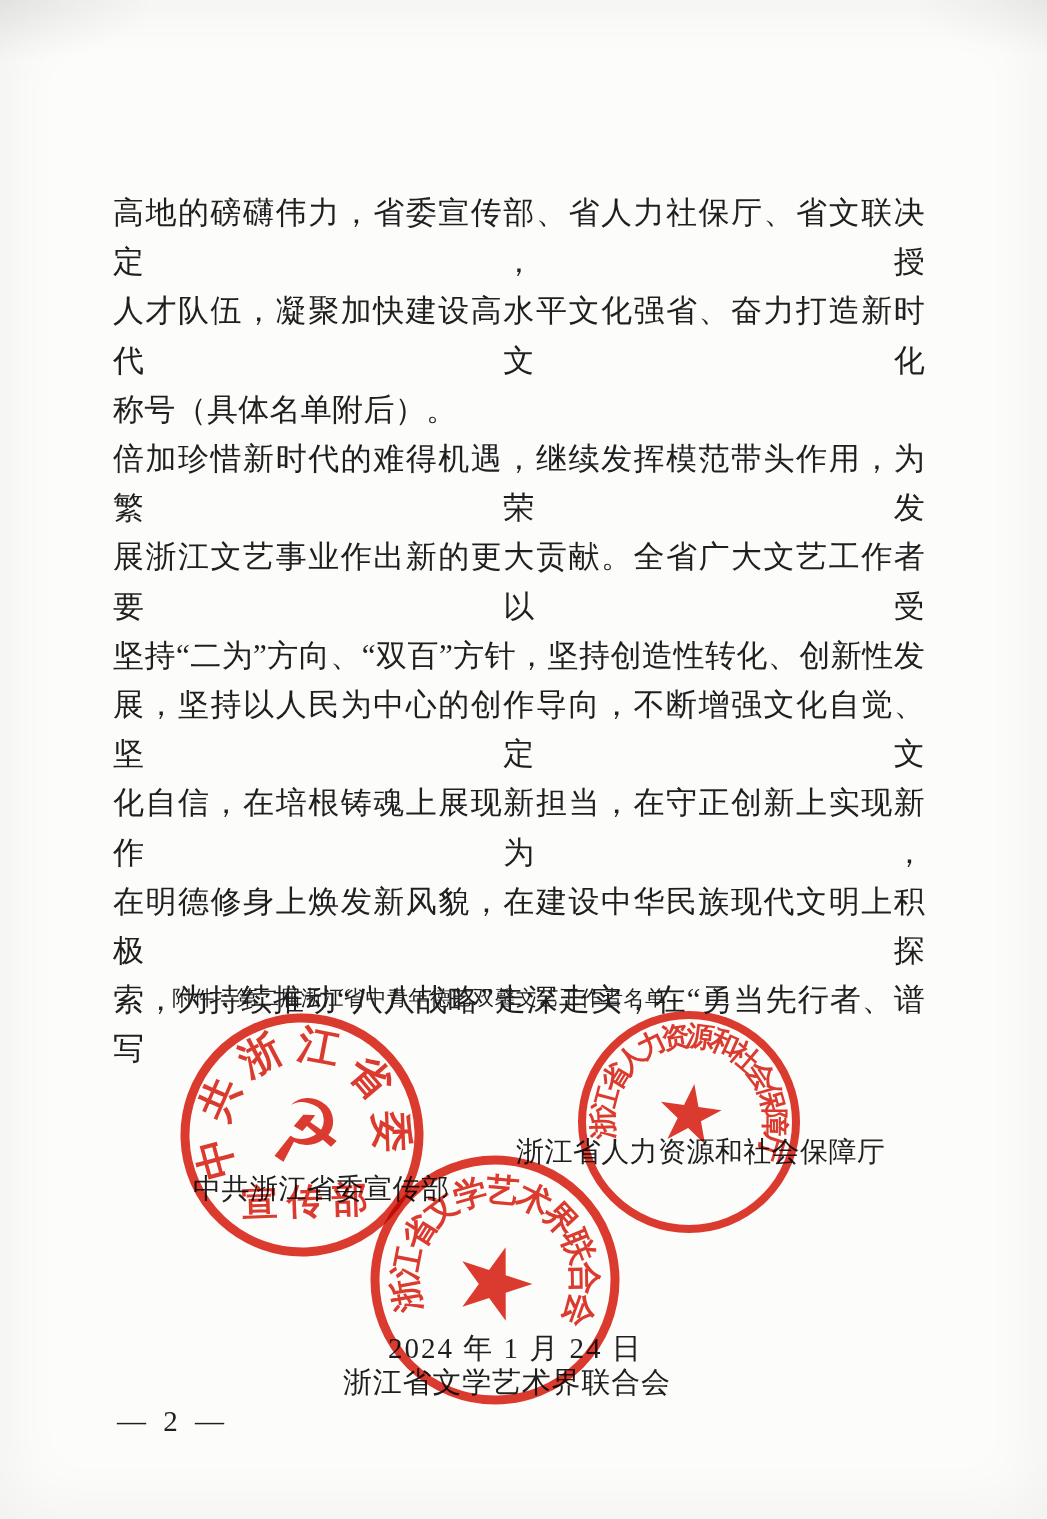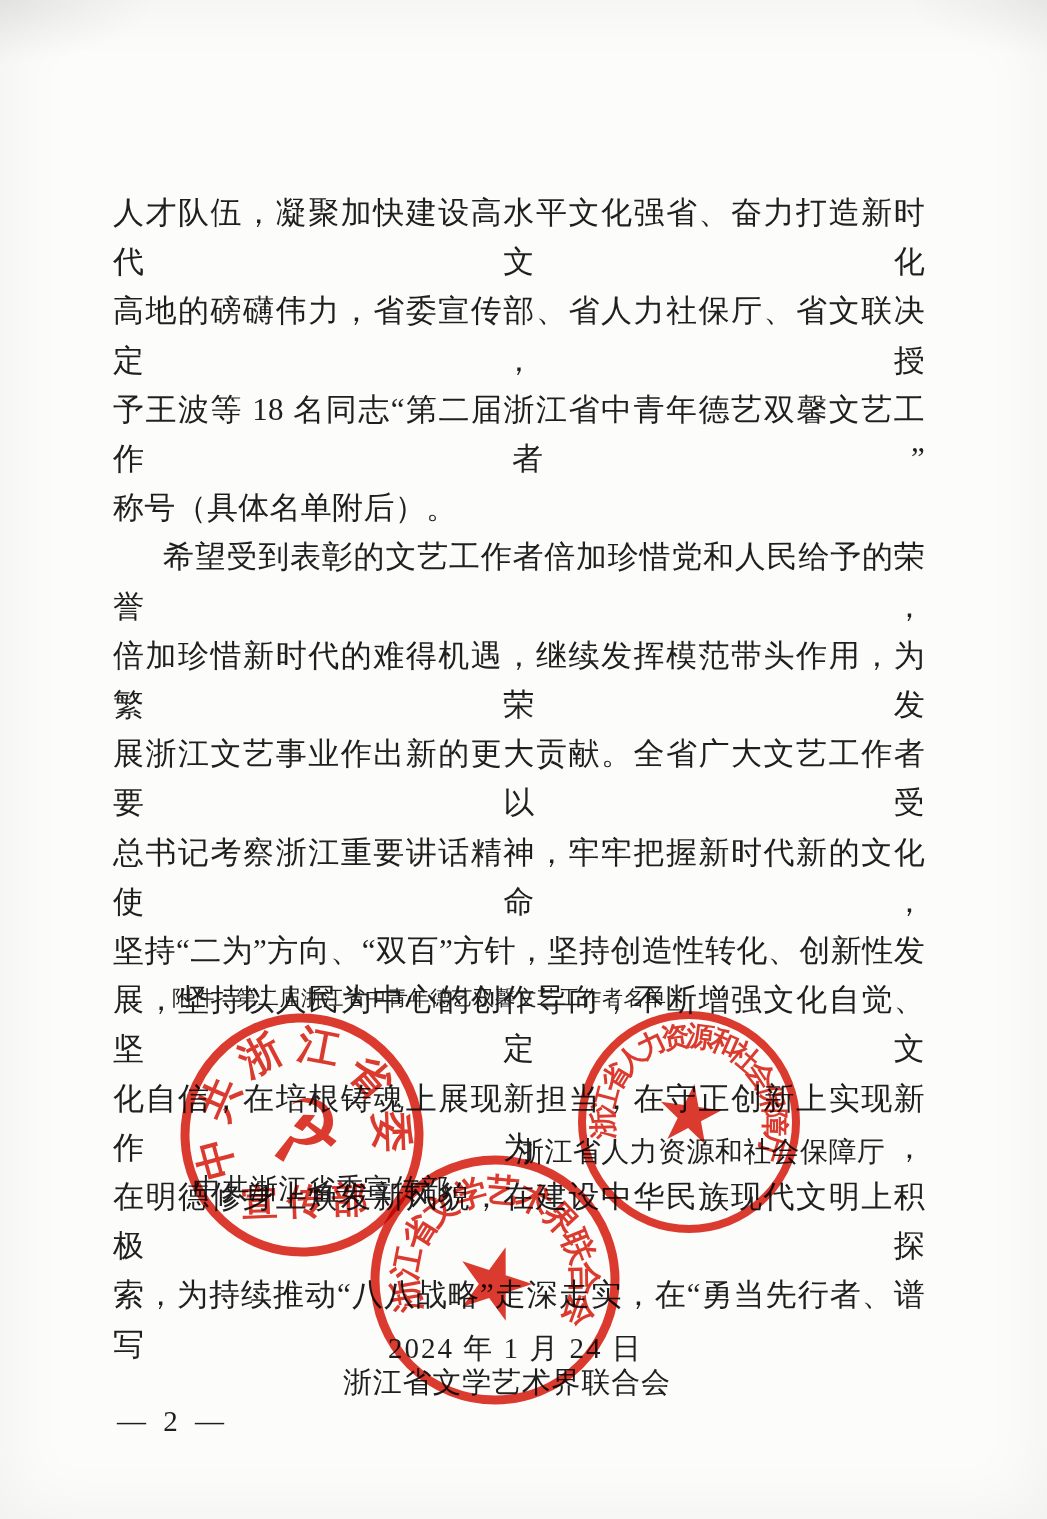--- a/index.html
+++ b/index.html
@@ -58,28 +58,25 @@
     font-family:"DejaVu Sans","Liberation Sans",sans-serif;
     font-weight:700;
   }
 </style>
 </head>
 <body>
 
 <div class="page">
 
   <div class="body-text">
+    <div class="line">高地的磅礴伟力，省委宣传部、省人力社保厅、省文联决定，授</div>
     <div class="line">人才队伍，凝聚加快建设高水平文化强省、奋力打造新时代文化</div>
-    <div class="line">高地的磅礴伟力，省委宣传部、省人力社保厅、省文联决定，授</div>
-    <div class="line">予王波等 18 名同志“第二届浙江省中青年德艺双馨文艺工作者”</div>
     <div class="line short">称号（具体名单附后）。</div>
-    <div class="line indent">希望受到表彰的文艺工作者倍加珍惜党和人民给予的荣誉，</div>
     <div class="line">倍加珍惜新时代的难得机遇，继续发挥模范带头作用，为繁荣发</div>
     <div class="line">展浙江文艺事业作出新的更大贡献。全省广大文艺工作者要以受</div>
-    <div class="line">总书记考察浙江重要讲话精神，牢牢把握新时代新的文化使命，</div>
     <div class="line">坚持“二为”方向、“双百”方针，坚持创造性转化、创新性发</div>
     <div class="line">展，坚持以人民为中心的创作导向，不断增强文化自觉、坚定文</div>
     <div class="line">化自信，在培根铸魂上展现新担当，在守正创新上实现新作为，</div>
     <div class="line">在明德修身上焕发新风貌，在建设中华民族现代文明上积极探</div>
     <div class="line">索，为持续推动“八八战略”走深走实，在“勇当先行者、谱写</div>
   </div>
 
   <div class="attachment">附件：第二届浙江省中青年德艺双馨文艺工作者名单</div>
 
   <div class="sig sig-left">中共浙江省委宣传部</div>

